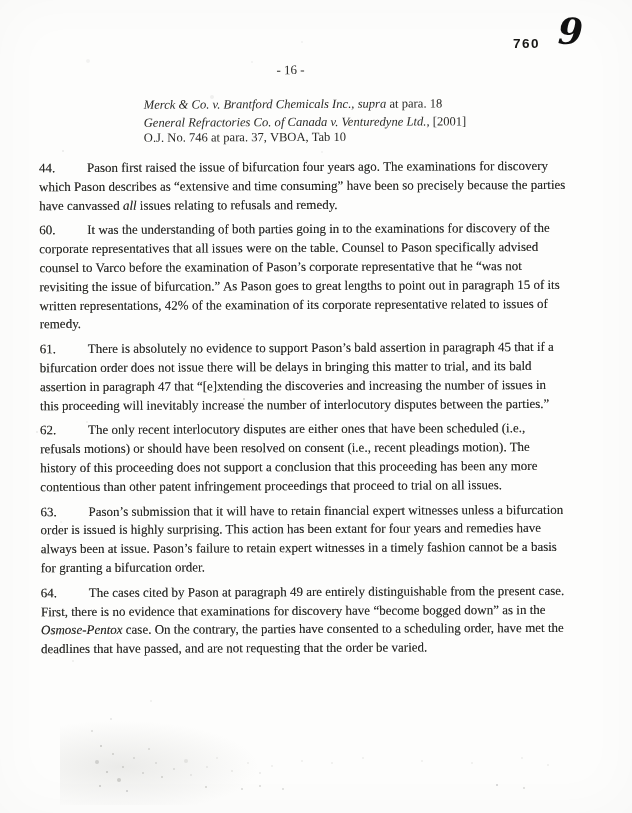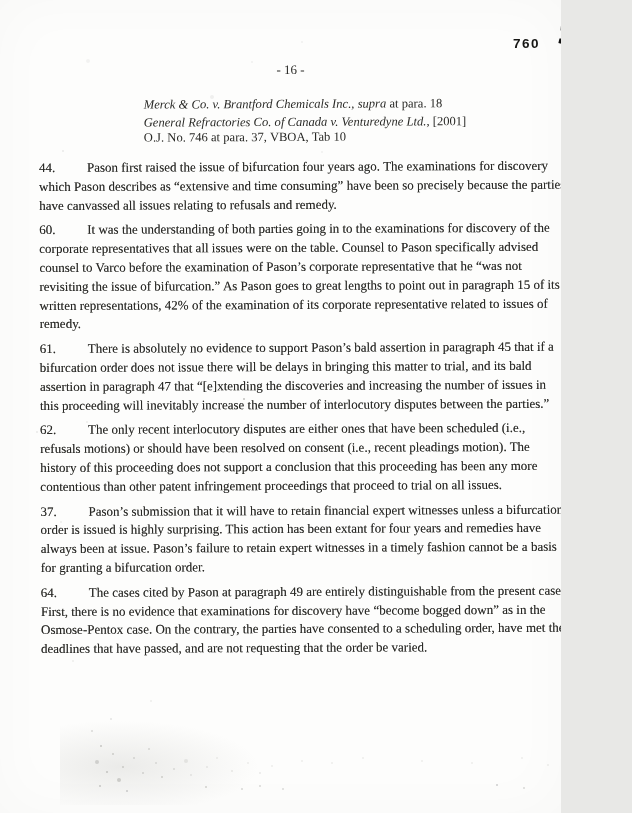--- a/index.html
+++ b/index.html
@@ -1,18 +1,18 @@
 <!DOCTYPE html>
 <html><head>
 <meta charset="utf-8">
 <style>
   html, body { margin: 0; padding: 0; background: #e8e8e6; }
   .page {
     position: relative;
-    width: 561px;
+    width: 632px;
     height: 813px;
     background: #fdfdfc;
     overflow: hidden;
     font-family: "Liberation Serif", serif;
     color: #292926;
     box-shadow: inset 0 0 60px rgba(0,0,0,0.025);
   }
   .scan-tilt {
     position: absolute;
     inset: 0;
@@ -63,21 +63,21 @@
     position: absolute;
     top: 158px;
     left: 40px;
     width: 528px;
     font-size: 13px;
     line-height: 18.8px;
     text-shadow: 0 0 0.5px rgba(41,41,38,0.55);
   }
   .body-text p { margin: 0 0 6px 0; }
   .para-num { display: inline-block; width: 48px; }
-  .ital { }
+  .ital { font-style: italic; }
   .speck, .speck-faint {
     position: absolute;
     top: 0; left: 0;
     width: 2px; height: 2px;
     border-radius: 50%;
     background: transparent;
     pointer-events: none;
   }
   .speck {
     box-shadow:
@@ -147,19 +147,19 @@
     <div class="body-text">
 
       <p><span class="para-num">44.</span><span>Pason first raised the issue of bifurcation four years ago. The examinations for discovery which Pason describes as “extensive and time consuming” have been so precisely because the parties have canvassed </span><span class="ital">all</span><span> issues relating to refusals and remedy.</span></p>
 
       <p><span class="para-num">60.</span><span>It was the understanding of both parties going in to the examinations for discovery of the corporate representatives that all issues were on the table. Counsel to Pason specifically advised counsel to Varco before the examination of Pason’s corporate representative that he “was not revisiting the issue of bifurcation.” As Pason goes to great lengths to point out in paragraph 15 of its written representations, 42% of the examination of its corporate representative related to issues of remedy.</span></p>
 
       <p><span class="para-num">61.</span><span>There is absolutely no evidence to support Pason’s bald assertion in paragraph 45 that if a bifurcation order does not issue there will be delays in bringing this matter to trial, and its bald assertion in paragraph 47 that “[e]xtending the discoveries and increasing the number of issues in this proceeding will inevitably increase the number of interlocutory disputes between the parties.”</span></p>
 
       <p><span class="para-num">62.</span><span>The only recent interlocutory disputes are either ones that have been scheduled (i.e., refusals motions) or should have been resolved on consent (i.e., recent pleadings motion). The history of this proceeding does not support a conclusion that this proceeding has been any more contentious than other patent infringement proceedings that proceed to trial on all issues.</span></p>
 
-      <p><span class="para-num">37.</span><span>Pason’s submission that it will have to retain financial expert witnesses unless a bifurcation order is issued is highly surprising. This action has been extant for four years and remedies have always been at issue. Pason’s failure to retain expert witnesses in a timely fashion cannot be a basis for granting a bifurcation order.</span></p>
+      <p><span class="para-num">63.</span><span>Pason’s submission that it will have to retain financial expert witnesses unless a bifurcation order is issued is highly surprising. This action has been extant for four years and remedies have always been at issue. Pason’s failure to retain expert witnesses in a timely fashion cannot be a basis for granting a bifurcation order.</span></p>
 
       <p><span class="para-num">64.</span><span>The cases cited by Pason at paragraph 49 are entirely distinguishable from the present case. First, there is no evidence that examinations for discovery have “become bogged down” as in the </span><span class="ital">Osmose-Pentox</span><span> case. On the contrary, the parties have consented to a scheduling order, have met the deadlines that have passed, and are not requesting that the order be varied.</span></p>
 
     </div>
   </div>
 </div>
 
 </body></html>

